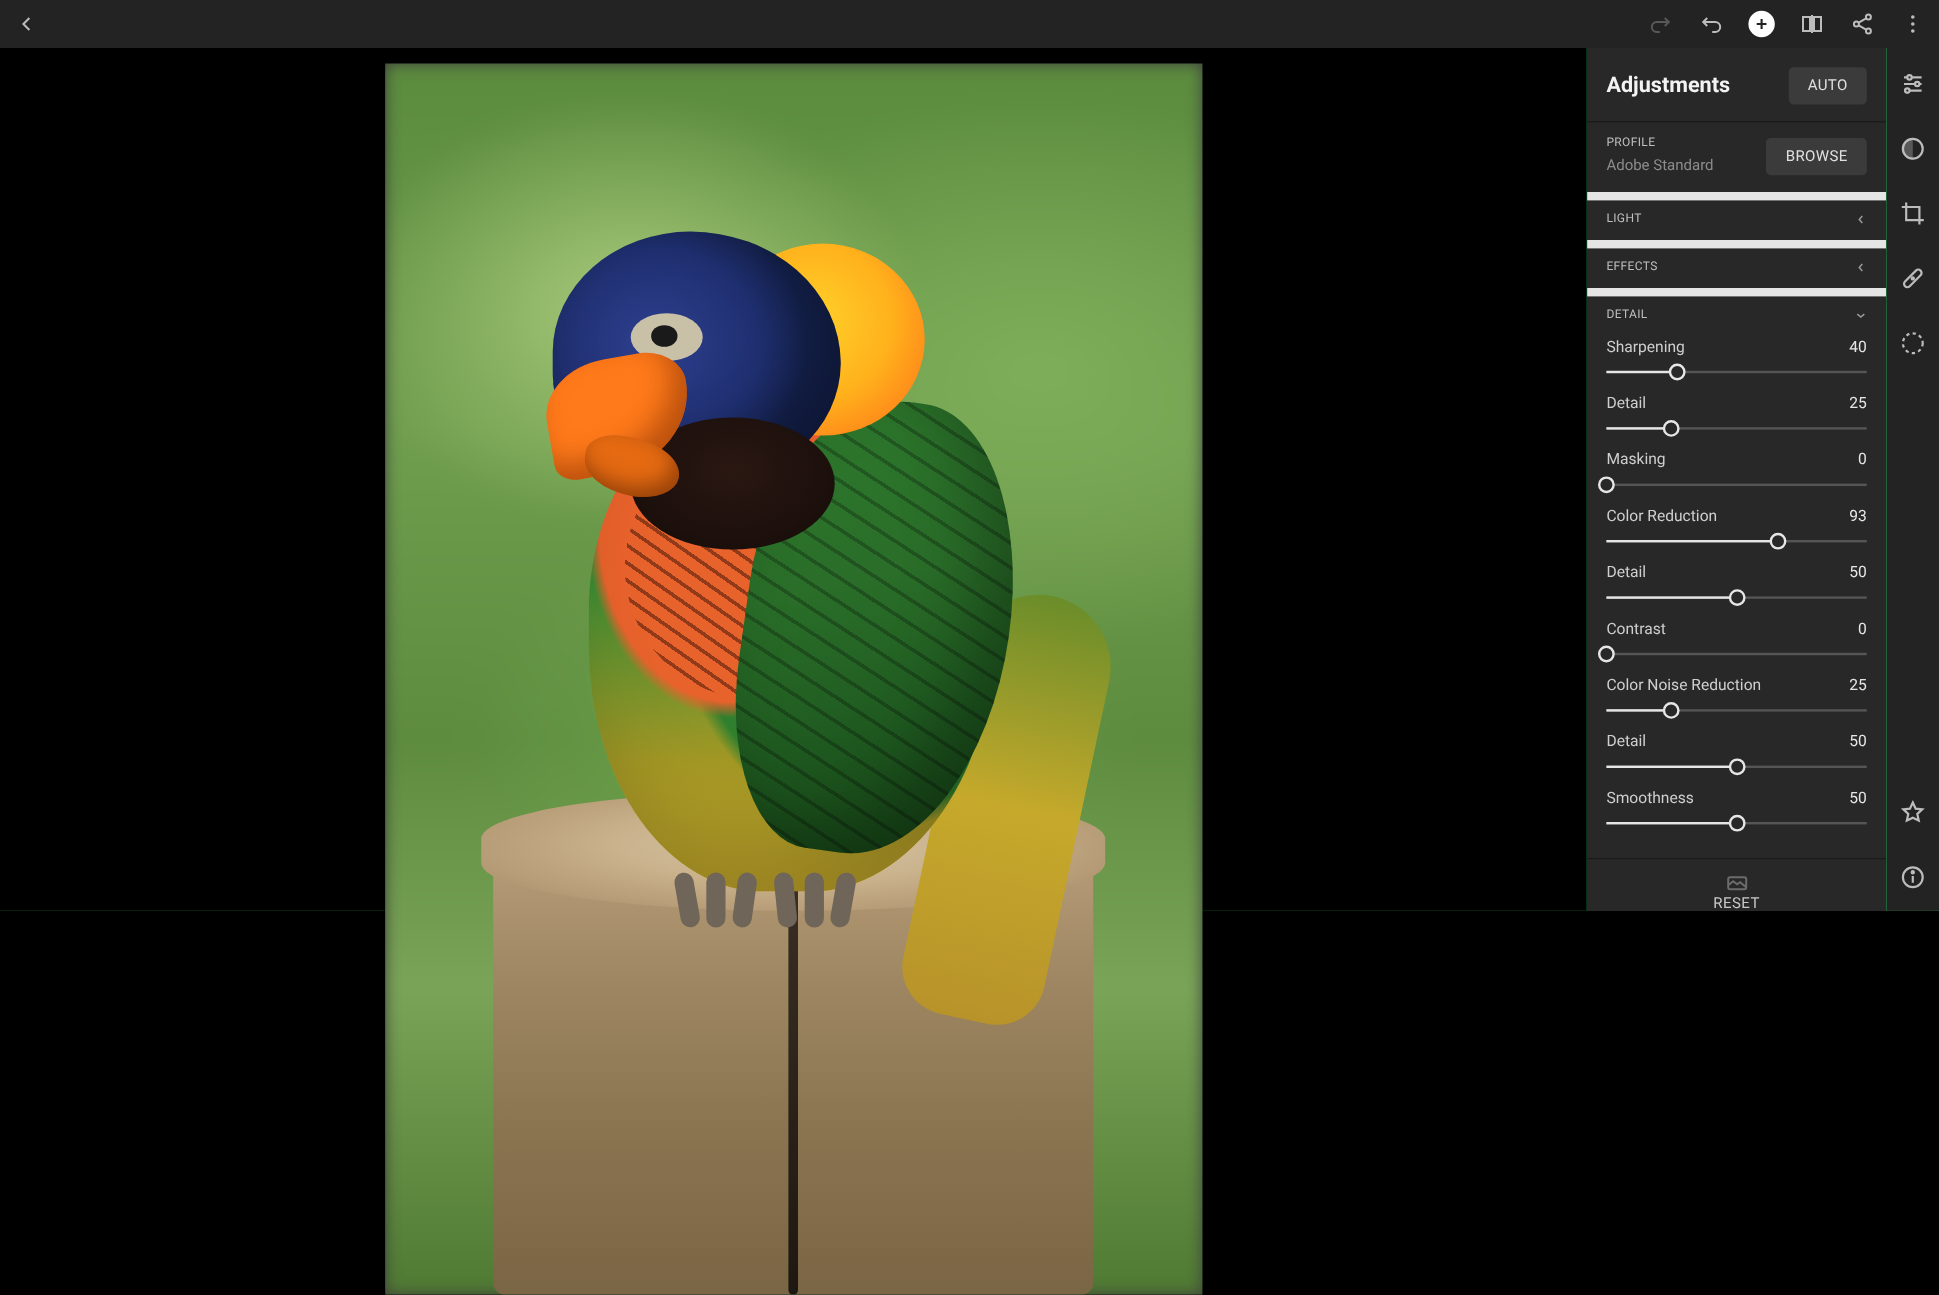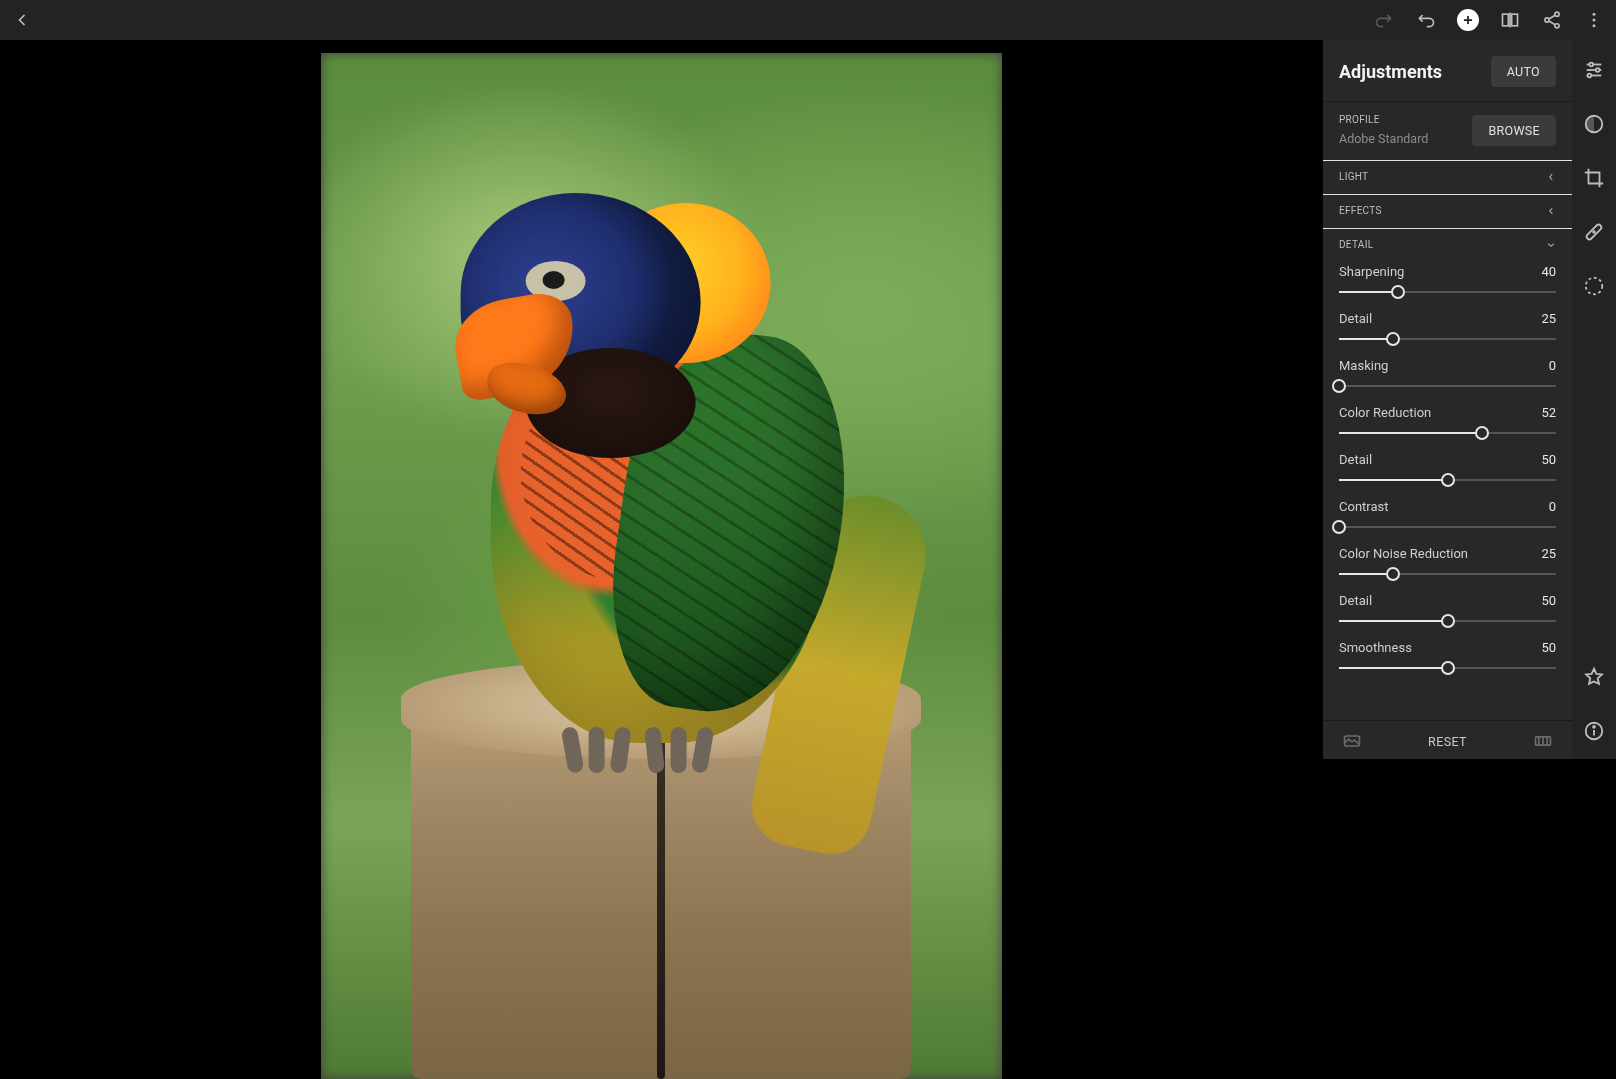--- a/index.html
+++ b/index.html
@@ -73,36 +73,36 @@
   .claw.c1{ left:10px; transform:rotate(-10deg);} .claw.c2{ left:34px;} .claw.c3{ left:58px; transform:rotate(8deg);}
   .claw.c4{ left:92px; transform:rotate(-6deg);} .claw.c5{ left:116px;} .claw.c6{ left:140px; transform:rotate(10deg);}
 
   
   .side { display:flex; }
   .panel { width:250px; background:#282828; border-left:1px solid #000; display:flex; flex-direction:column; overflow-y:auto; }
   .panel::-webkit-scrollbar{width:0;}
   .panel-head { display:flex; align-items:center; justify-content:space-between; padding:16px 16px 14px; }
   .panel-title { color:#f3f3f3; font-size:18px; font-weight:700; }
   .btn-pill { background:#3b3b3b; color:#e0e0e0; border:none; padding:8px 16px; font-size:12.5px; border-radius:4px; cursor:pointer; letter-spacing:.3px; }
-  .sect { padding:10px 16px 12px; border-top:1px solid #e5e5e5;text-align:center; }
+  .sect { padding:10px 16px 12px; border-top:7px solid #e5e5e5;text-align:center; }
   .sect-row { display:flex; align-items:center; justify-content:space-between; cursor:pointer; }
   .sect-label { color:#bfbfbf; font-size:10px; letter-spacing:.3px; }
   .sect-sub { color:#8c8c8c; font-size:12.5px; margin-top:6px; }
   .chev { width:10px; height:10px; display:inline-block; }
   .chev svg{display:block;}
   .sliders { padding:4px 16px 10px; }
   .slider { margin:8px 0 12px; }
   .sl-row { display:flex; justify-content:space-between; align-items:baseline; margin-bottom:6px; }
   .sl-name { color:#cfcfcf; font-size:13px; }
   .sl-val { color:#e6e6e6; font-size:13px; }
   .track { position:relative; height:14px; }
   .rail { position:absolute; left:0; right:0; top:50%; height:2px; background:#555; transform:translateY(-50%); }
   .fill { position:absolute; left:0; top:50%; height:2px; background:#e6e6e6; transform:translateY(-50%); }
   .knob { position:absolute; top:50%; width:14px; height:14px; border:2px solid #e6e6e6; background:#282828; border-radius:50%; transform:translate(-50%,-50%); }
-  .panel-footer { margin-top:auto; border-top:1px solid #1a1a1a; padding:10px 16px 8px; display:flex; align-items:center; justify-content:space-between; }
+  .panel-footer { margin-top:auto; border-top:1px solid #1a1a1a; padding:10px 16px 8px; display:flex; align-items:center; justify-content:space-between;flex-direction:column; }
   .footer-icon { width:26px; height:20px; opacity:.45; }
   .reset { color:#c9c9c9; font-size:12.5px; letter-spacing:.4px; cursor:pointer; }
   
   .rail-col { width:44px; background:#232323; display:flex; flex-direction:column; align-items:center; padding-top:18px; gap:30px; }
   .rail-col .spacer { flex:1; }
   .tool { width:24px; height:24px; display:flex; align-items:center; justify-content:center; color:#bcbcbc; cursor:pointer; }
   .tool.bottom { margin-bottom:16px; }
   .profile-block{padding:12px 16px 14px;border-top:1px solid #1a1a1a;display:flex;justify-content:space-between;align-items:flex-start;}
 </style>
 </head>
@@ -279,21 +279,21 @@
               </div>
               <div class="track">
                 <div class="rail"></div>
                 <div class="fill" style="width:0%"></div>
                 <div class="knob" style="left:0%"></div>
               </div>
             </div>
             <div class="slider">
               <div class="sl-row">
                 <span class="sl-name">Color Reduction</span>
-                <span class="sl-val">52</span>
+                <span class="sl-val">93</span>
               </div>
               <div class="track">
                 <div class="rail"></div>
                 <div class="fill" style="width:66%"></div>
                 <div class="knob" style="left:66%"></div>
               </div>
             </div>
             <div class="slider">
               <div class="sl-row">
                 <span class="sl-name">Detail</span>

